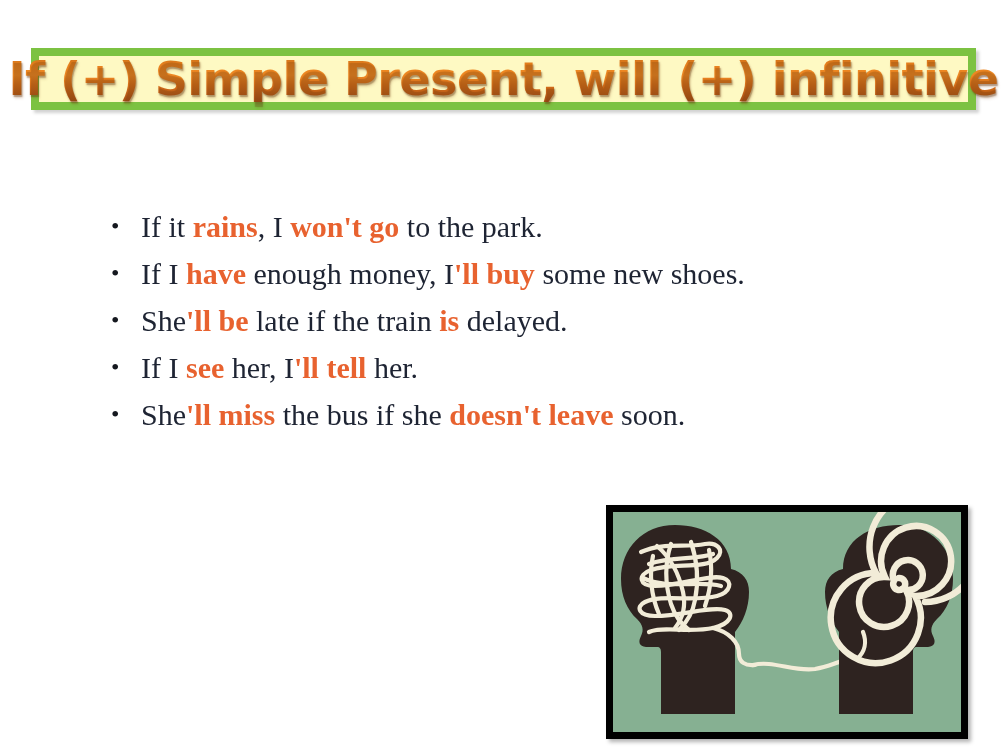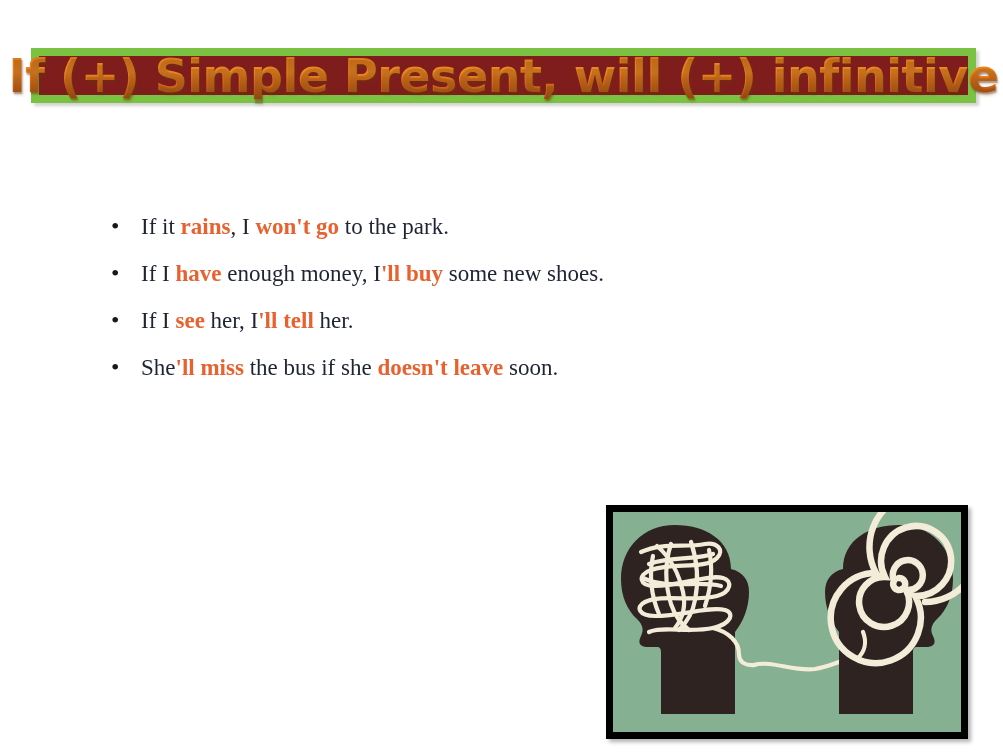--- a/index.html
+++ b/index.html
@@ -14,24 +14,24 @@
     overflow: hidden;
     font-family: "Liberation Serif", serif;
   }
 
   
   #title-banner {
     position: absolute;
     left: 31px;
     top: 48px;
     width: 945px;
-    height: 55px;
+    height: 62px;
     box-sizing: border-box;
     border: 8px solid #7cc242;
-    background: #7f1d1d;
+    background: #fef9c3;
     display: flex;
     align-items: center;
     justify-content: center;
     box-shadow: 3px 3px 3px rgba(0,0,0,0.18);
   }
   #title-text {
     font-family: "DejaVu Sans", sans-serif;
     font-weight: bold;
     font-size: 46px;
     line-height: 1;
@@ -59,21 +59,21 @@
     width: 820px;
     list-style: none;
     margin: 0;
     padding: 0;
   }
   #examples-list li {
     position: relative;
     padding-left: 33px;
     margin: 0 0 13px 0;
     font-family: "Liberation Serif", serif;
-    font-size: 23px;
+    font-size: 30px;
     line-height: 34px;
     color: #1e2433;
     white-space: nowrap;
   }
   #examples-list li::before {
     content: "\2022";
     position: absolute;
     left: 3px;
     top: -1px;
     font-size: 24px;
@@ -103,20 +103,21 @@
 </head>
 <body>
 
 <div id="title-banner">
   <span id="title-text">If (+) Simple Present, will (+) infinitive</span>
 </div>
 
 <ul id="examples-list">
     <li><span>If it </span><span class="hl">rains</span><span>, I </span><span class="hl">won't go</span><span> to the park.</span></li>
     <li><span>If I </span><span class="hl">have</span><span> enough money, I</span><span class="hl">'ll buy</span><span> some new shoes.</span></li>
+    <li><span>She</span><span class="hl">'ll be</span><span> late if the train </span><span class="hl">is</span><span> delayed.</span></li>
     <li><span>If I </span><span class="hl">see</span><span> her, I</span><span class="hl">'ll tell</span><span> her.</span></li>
     <li><span>She</span><span class="hl">'ll miss</span><span> the bus if she </span><span class="hl">doesn't leave</span><span> soon.</span></li>
   </ul>
 
 <div id="illustration">
   <svg width="348" height="220" viewBox="0 0 348 220">
     <rect x="0" y="0" width="348" height="220" fill="#86b092"></rect>
 
     <g>
       <path fill="#2e2320" d="M 118 57

